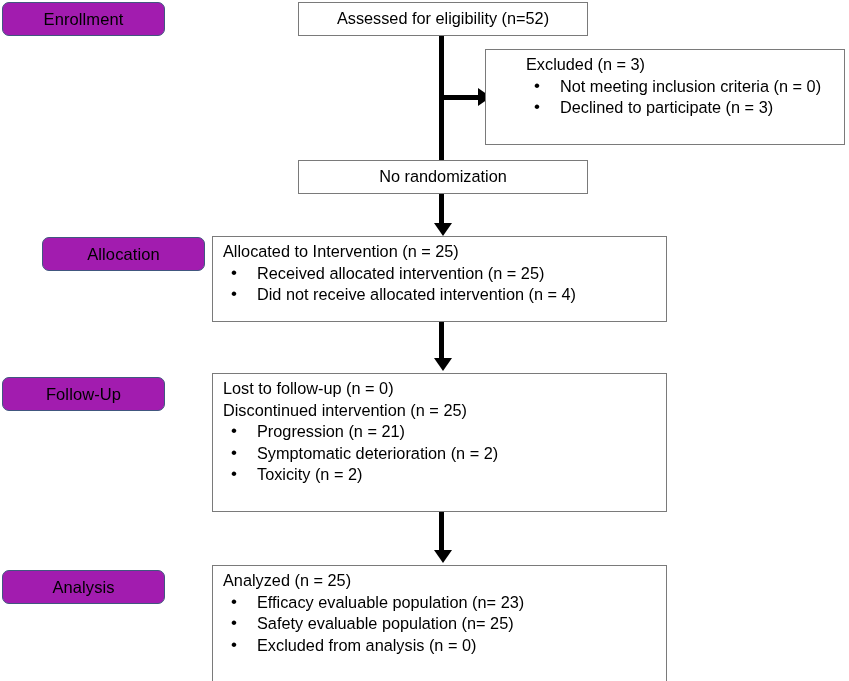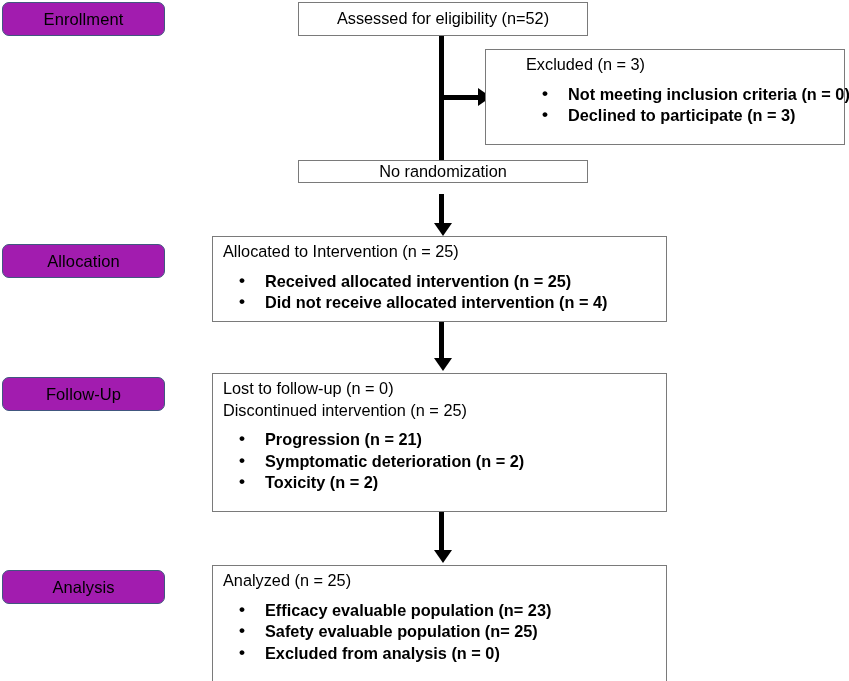--- a/index.html
+++ b/index.html
@@ -34,21 +34,21 @@
     box-sizing:border-box;
     font-size:16.3px;
     line-height:21.5px;
     color:#000;
   }
   .box.center{display:flex;align-items:center;justify-content:center;}
   .box.left{padding:4px 0 0 10px;}
   .box .hdr{white-space:nowrap;}
   .box ul{
     list-style:none;
-    margin:8px;padding:0;font-weight:bold;
+    margin:0;padding:0;
   }
   .box ul li{
     position:relative;
     padding-left:34px;
     white-space:nowrap;
   }
   .box ul li::before{
     content:"\2022";
     position:absolute;
     left:8px;top:-1px;
@@ -74,21 +74,21 @@
   }
 </style>
 </head>
 <body>
 
 <div id="stage">
 
   <div class="pill" style="top:2px;">
     <span>Enrollment</span>
   </div>
-  <div class="pill" style="top:244px;">
+  <div class="pill" style="top:237px;margin-left:40px;">
     <span>Allocation</span>
   </div>
   <div class="pill" style="top:570px;">
     <span>Analysis</span>
   </div>
   <div class="pill" style="top:377px;">
     <span>Follow-Up</span>
   </div>
 
   <div class="vline" style="left:439px;top:35px;height:125px;"></div>
@@ -110,21 +110,21 @@
   </div>
 
   <div class="box left" style="left:485px;top:49px;width:360px;height:96px;padding-left:40px;">
     <div class="hdr">Excluded (n = 3)</div>
     <ul>
       <li>Not meeting inclusion criteria (n = 0)</li>
       <li>Declined to participate (n = 3)</li>
     </ul>
   </div>
 
-  <div class="box center" style="left:298px;top:160px;width:290px;height:23px;">
+  <div class="box center" style="left:298px;top:160px;width:290px;height:34px;">
     <span class="hdr">No randomization</span>
   </div>
 
   <div class="box left" style="left:212px;top:236px;width:455px;height:86px;">
     <div class="hdr">Allocated to Intervention (n = 25)</div>
     <ul>
       <li>Received allocated intervention (n = 25)</li>
       <li>Did not receive allocated intervention (n = 4)</li>
     </ul>
   </div>

